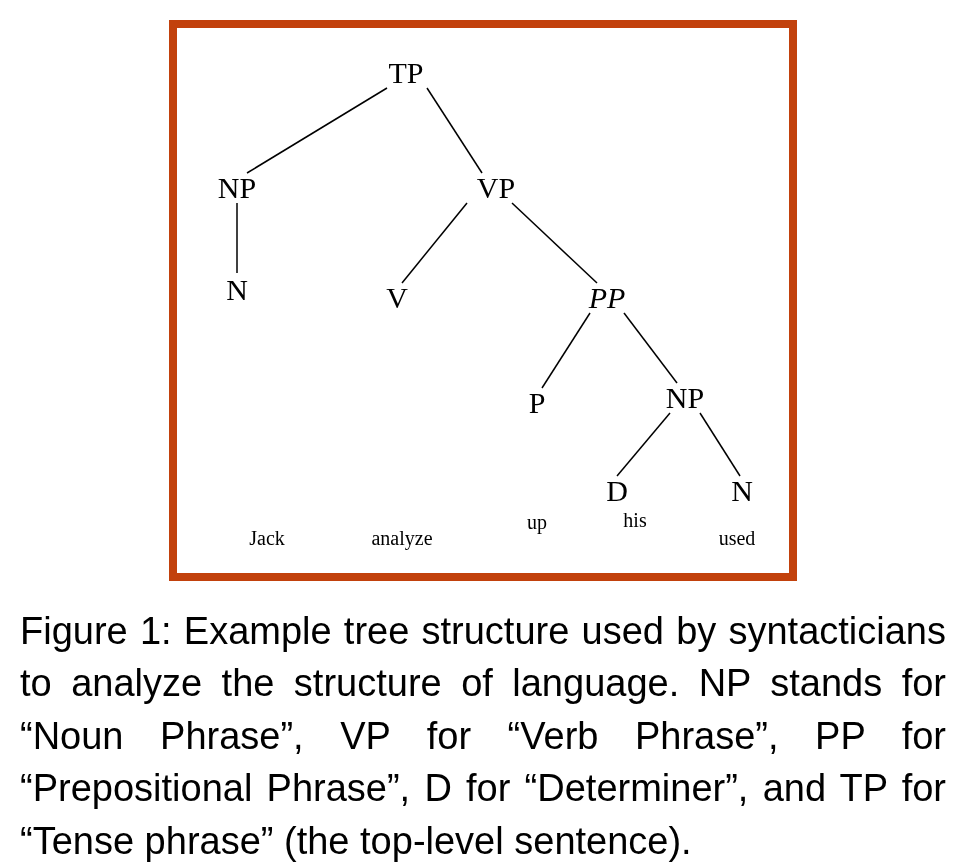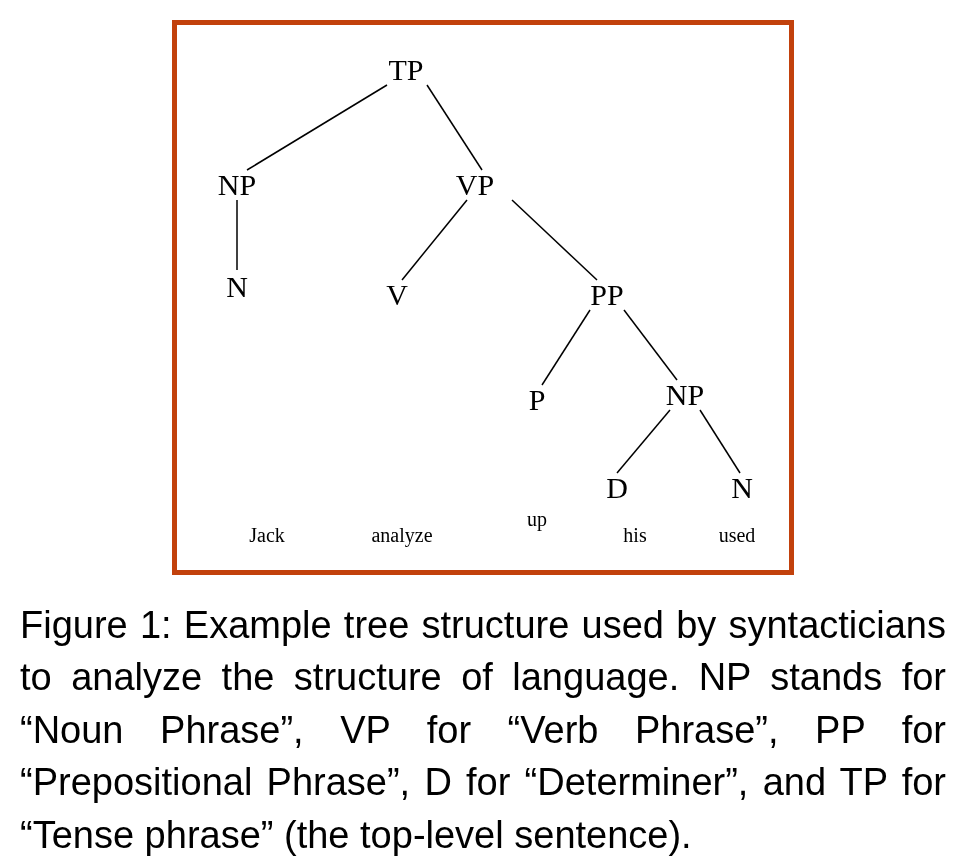--- a/index.html
+++ b/index.html
@@ -7,21 +7,21 @@
     padding: 20px;
     font-family: "Times New Roman", Times, serif;
     background: #ffffff;
     color: #000000;
   }
   .wrapper {
     width: 926px;
     margin: 0 auto;
   }
   .figure-box {
-    border: 5px solid #c2410c;
+    border: 8px solid #c2410c;
     width: 612px;
     height: 545px;
     margin: 0 auto 24px auto;
     position: relative;
   }
   .node {
     position: absolute;
     font-size: 30px;
     line-height: 1;
     white-space: nowrap;
@@ -75,30 +75,30 @@
 
       <line x1="447" y1="285" x2="500" y2="355"></line>
 
       <line x1="493" y1="385" x2="440" y2="448"></line>
 
       <line x1="523" y1="385" x2="563" y2="448"></line>
     </svg>
 
     <div class="node" style="left:229px; top:45px;">TP</div>
     <div class="node" style="left:60px;  top:160px;">NP</div>
-    <div class="node" style="left:298px; top:160px;text-align:center;">VP</div>
+    <div class="node" style="left:319px; top:160px;text-align:center;">VP</div>
     <div class="node" style="left:60px;  top:262px;">N</div>
     <div class="node" style="left:220px; top:270px;">V</div>
-    <div class="node" style="left:430px; top:270px;">PP</div>
+    <div class="node" style="left:430px; top:270px;font-style:italic;">PP</div>
     <div class="node" style="left:360px; top:375px;">P</div>
     <div class="node" style="left:508px; top:370px;">NP</div>
     <div class="node" style="left:440px; top:463px;">D</div>
     <div class="node" style="left:565px; top:463px;">N</div>
 
     <div class="word" style="left:90px;  top:510px;">Jack</div>
     <div class="word" style="left:225px; top:510px;">analyze</div>
     <div class="word" style="left:360px; top:494px;">up</div>
-    <div class="word" style="left:458px; top:510px;">his</div>
+    <div class="word" style="left:458px; top:492px;">his</div>
     <div class="word" style="left:560px; top:510px;">used</div>
   </div>
 
   <p class="caption">Figure 1: Example tree structure used by syntacticians to analyze the structure of language. NP stands for “Noun Phrase”, VP for “Verb Phrase”, PP for “Prepositional Phrase”, D for “Determiner”, and TP for “Tense phrase” (the top-level sentence).</p>
 </div>
 
 </body></html>

